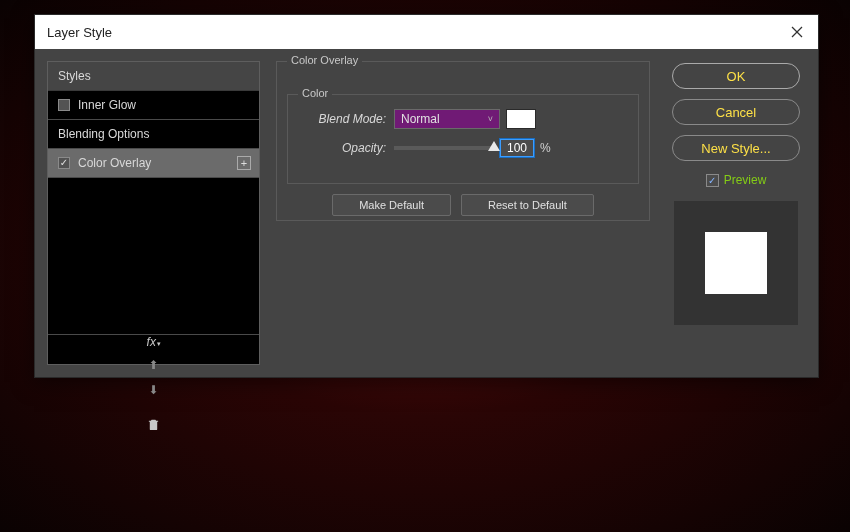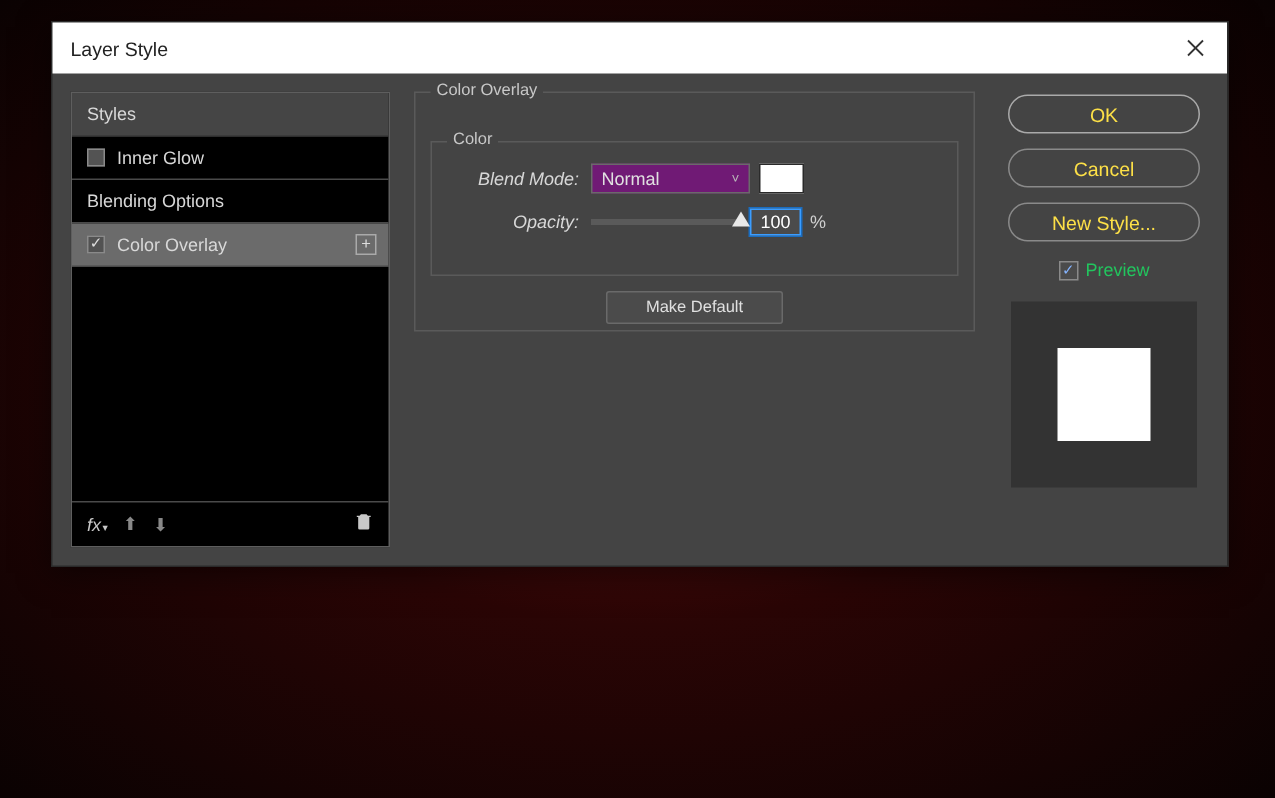--- a/index.html
+++ b/index.html
@@ -47,21 +47,21 @@
   content: "✓"; color: #e0e0e0; font-size: 10px; line-height: 1;
 }
 .style-item .plus-box {
   position: absolute; right: 8px; width: 14px; height: 14px;
   border: 1px solid #aaa; display: flex; align-items: center; justify-content: center;
   color: #ddd; font-size: 11px;
 }
 .left-spacer { flex: 1; }
 .left-footer {
   height: 30px; display: flex; align-items: center; padding: 0 10px; gap: 10px;
-  color: #c8c8c8; border-top: 1px solid #4a4a4a;
+  color: #c8c8c8; border-top: 1px solid #4a4a4a; flex-direction: column;
 }
 .left-footer .fx { font-style: italic; font-size: 12px; position: relative; }
 .left-footer .fx::after { content: "▾"; font-size: 7px; margin-left: 1px; font-style: normal; }
 .left-footer .arrow { font-size: 12px; color: #888; }
 .left-footer .arrow.up { transform: translateY(-1px); }
 .left-footer .spacer { flex: 1; }
 .left-footer .trash svg { width: 13px; height: 13px; }
 
 .center-panel {
   flex: 1; position: relative;
@@ -118,21 +118,21 @@
 .right-panel {
   width: 140px; display: flex; flex-direction: column; gap: 10px; align-items: center;
   padding-top: 2px;
 }
 .pill-btn {
   width: 128px; height: 26px; border: 1px solid #8a8a8a; border-radius: 13px;
   background: transparent; color: #fde047; font-size: 13px; cursor: pointer;
   display: flex; align-items: center; justify-content: center;
 }
 .pill-btn.primary { border: 1px solid #aaa; }
-.preview-check { display: flex; align-items: center; gap: 5px; color: #22c55e; font-size: 12px; margin-top: 2px; }
+.preview-check { display: flex; align-items: center; gap: 5px; color: #84cc16; font-size: 12px; margin-top: 2px; }
 .preview-check .chk {
   width: 13px; height: 13px; background: #4b4b4b; border: 1px solid #8a8a8a;
   display: flex; align-items: center; justify-content: center;
 }
 .preview-check .chk.checked::after { content: "✓"; font-size: 10px; color: #85b4ff; }
 .preview-box {
   width: 124px; height: 124px; background: #333333; display: flex;
   align-items: center; justify-content: center; margin-top: 4px;
 }
 .preview-inner { width: 62px; height: 62px; background: #fff; }
@@ -202,20 +202,21 @@
             <span class="lbl">Opacity:</span>
             <div class="slider-track">
               <div class="slider-thumb"></div>
             </div>
             <input class="num-input" value="100" style="">
             <span class="pct">%</span>
           </div>
         </div>
         <div class="btn-row">
           <button class="btn-small">Make Default</button>
+          <button class="btn-small">Reset to Default</button>
         </div>
       </div>
     </div>
 
     <div class="right-panel">
       <button class="pill-btn primary">OK</button>
       <button class="pill-btn">Cancel</button>
       <button class="pill-btn">New Style...</button>
       <div class="preview-check">
         <span class="chk checked"></span>

